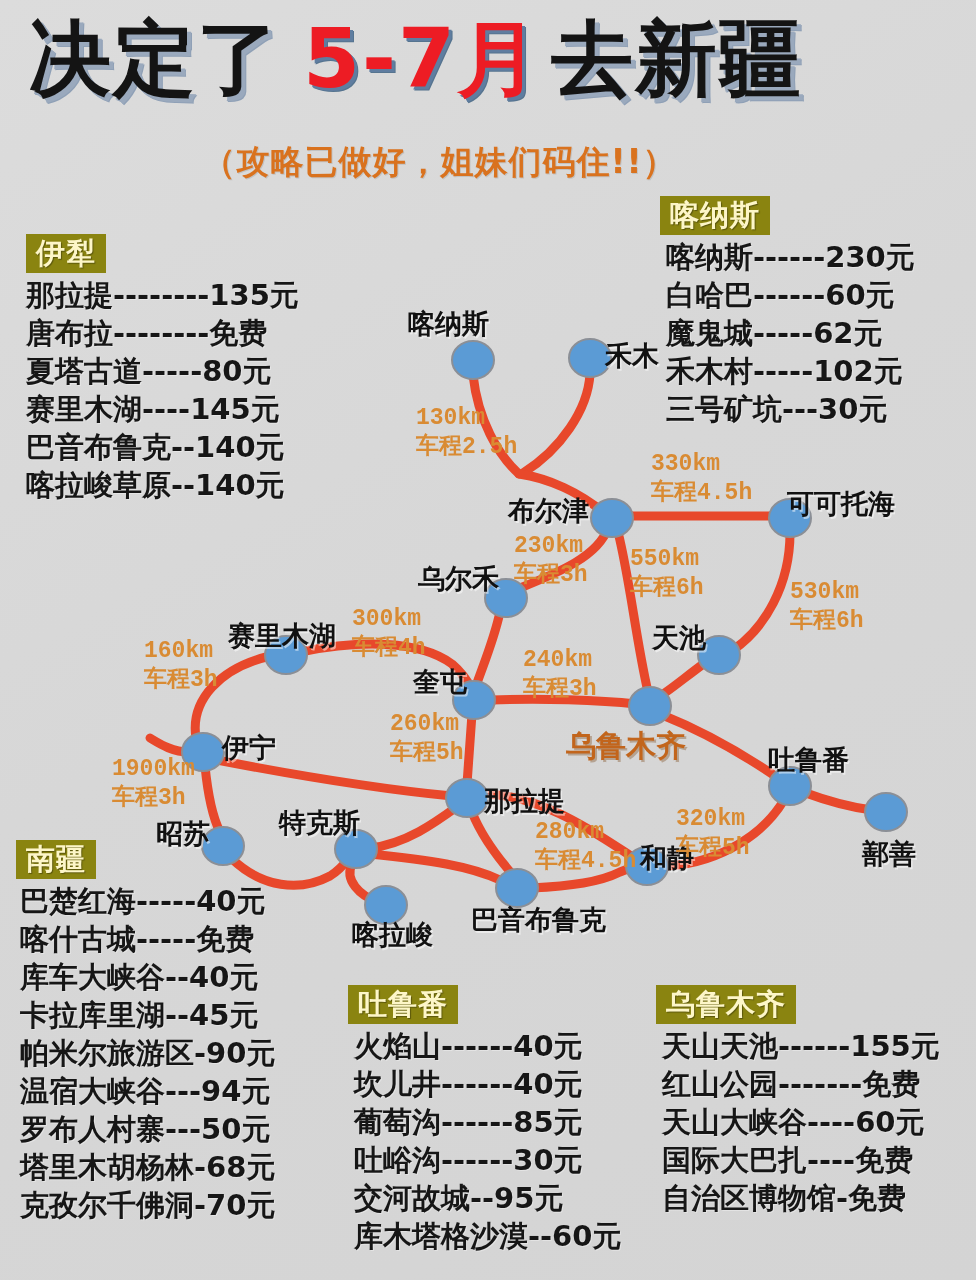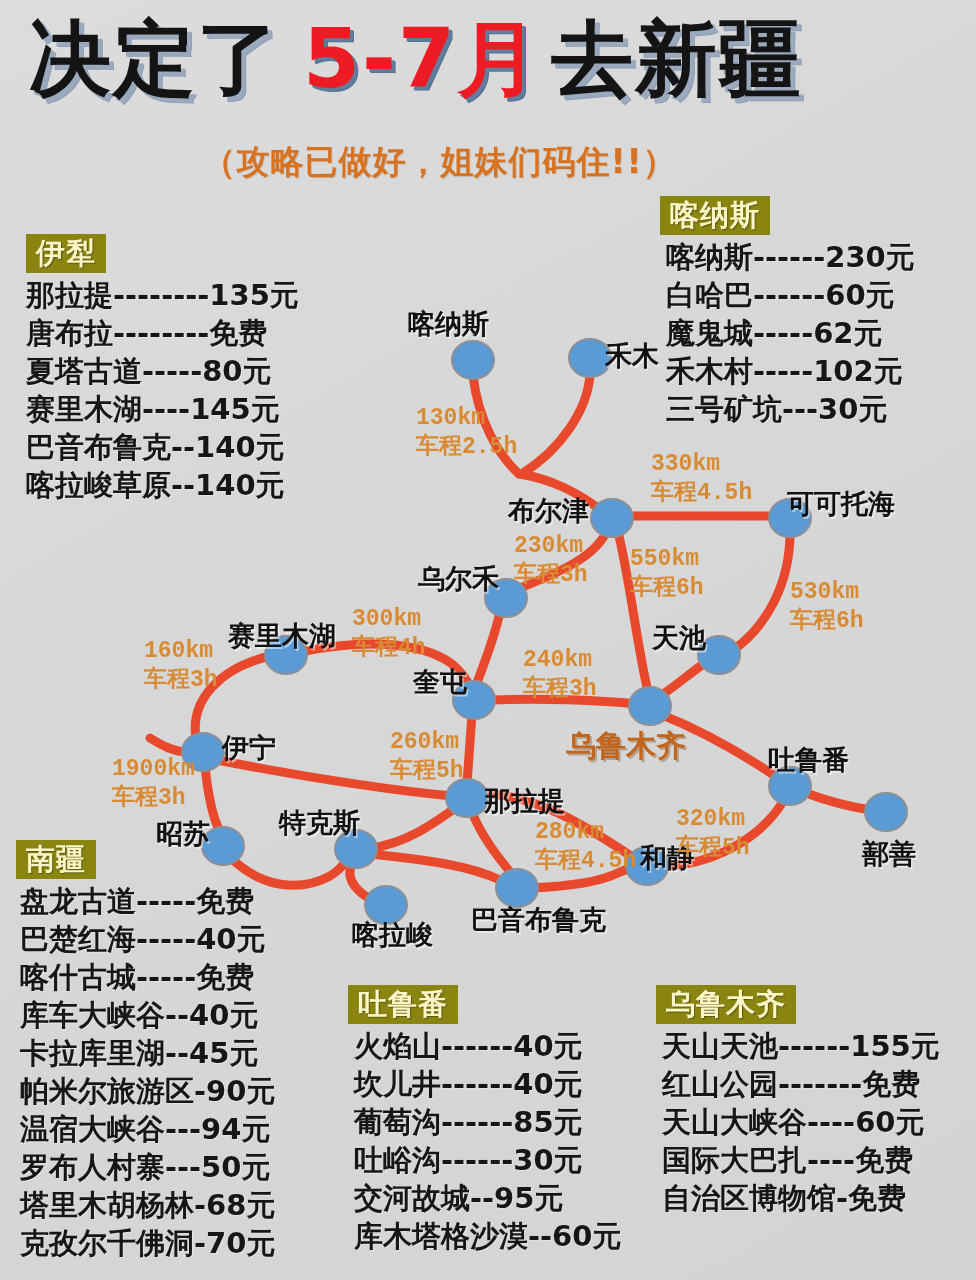--- a/index.html
+++ b/index.html
@@ -184,21 +184,21 @@
       </div>
     <div id="map-distances">
         <div class="dist" style="left: 416px; top: 404px;"><span class="l1">130km</span><span class="l2">车程2.5h</span></div>
         <div class="dist" style="left: 651px; top: 450px;"><span class="l1">330km</span><span class="l2">车程4.5h</span></div>
         <div class="dist" style="left: 506px; top: 532px; margin-left: 8px;"><span class="l1">230km</span><span class="l2">车程3h</span></div>
         <div class="dist" style="left: 630px; top: 545px;"><span class="l1">550km</span><span class="l2">车程6h</span></div>
         <div class="dist" style="left: 790px; top: 578px;"><span class="l1">530km</span><span class="l2">车程6h</span></div>
         <div class="dist" style="left: 352px; top: 605px;"><span class="l1">300km</span><span class="l2">车程4h</span></div>
         <div class="dist" style="left: 144px; top: 637px;"><span class="l1">160km</span><span class="l2">车程3h</span></div>
         <div class="dist" style="left: 523px; top: 646px;"><span class="l1">240km</span><span class="l2">车程3h</span></div>
-        <div class="dist" style="left: 390px; top: 728px;"><span class="l1">260km</span><span class="l2">车程5h</span></div>
+        <div class="dist" style="left: 390px; top: 710px;"><span class="l1">260km</span><span class="l2">车程5h</span></div>
         <div class="dist" style="left: 112px; top: 755px;"><span class="l1">1900km</span><span class="l2">车程3h</span></div>
         <div class="dist" style="left: 676px; top: 805px;"><span class="l1">320km</span><span class="l2">车程5h</span></div>
         <div class="dist" style="left: 535px; top: 818px;"><span class="l1">280km</span><span class="l2">车程4.5h</span></div>
       </div>
   </div>
 
   <div class="panel p-yili">
     <div class="panel-head">伊犁</div>
     <ul>
       <li>那拉提--------135元</li>
@@ -217,21 +217,20 @@
       <li>白哈巴------60元</li>
       <li>魔鬼城-----62元</li>
       <li>禾木村-----102元</li>
       <li>三号矿坑---30元</li>
     </ul>
   </div>
 
   <div class="panel p-nanjiang">
     <div class="panel-head">南疆</div>
     <ul>
-      <li>盘龙古道-----免费</li>
       <li>巴楚红海-----40元</li>
       <li>喀什古城-----免费</li>
       <li>库车大峡谷--40元</li>
       <li>卡拉库里湖--45元</li>
       <li>帕米尔旅游区-90元</li>
       <li>温宿大峡谷---94元</li>
       <li>罗布人村寨---50元</li>
       <li>塔里木胡杨林-68元</li>
       <li>克孜尔千佛洞-70元</li>
     </ul>

